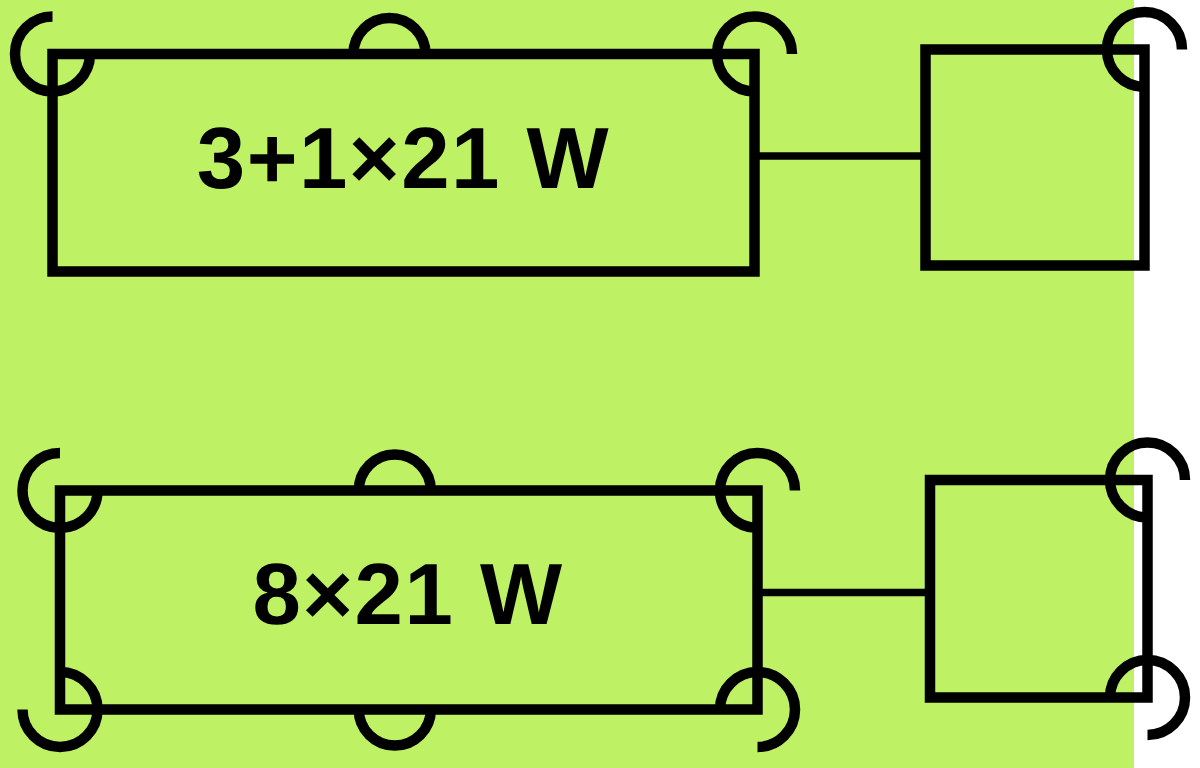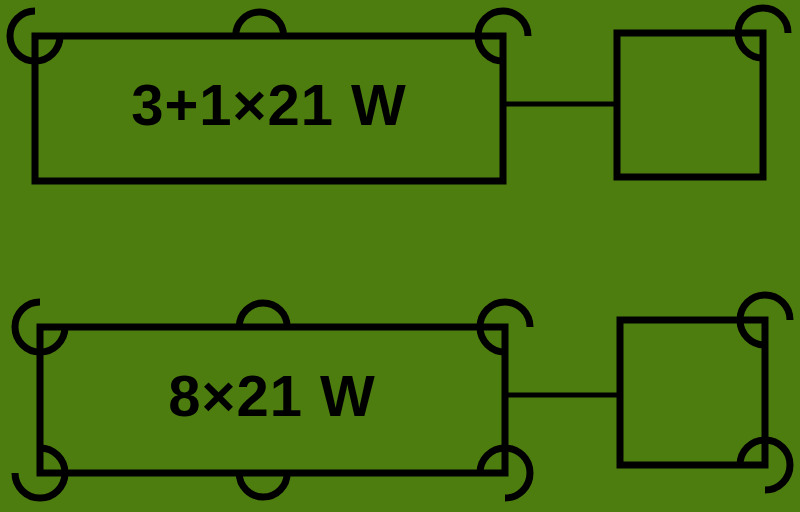--- a/index.html
+++ b/index.html
@@ -8,23 +8,24 @@
     background: #ffffff;
   }
   body {
     width: 800px;
     height: 512px;
     font-family: "Liberation Sans", sans-serif;
     overflow: hidden;
   }
   #diagram-root {
     position: relative;
-    width: 800px;
+    width: 708px;
     height: 512px;
-    background: #4d7c0f;
+    background: #bef264;
+    padding-left: 48px;
   }
   #diagram-svg {
     position: absolute;
     left: 0;
     top: 0;
     width: 800px;
     height: 512px;
     display: block;
   }
   .relay-body,

